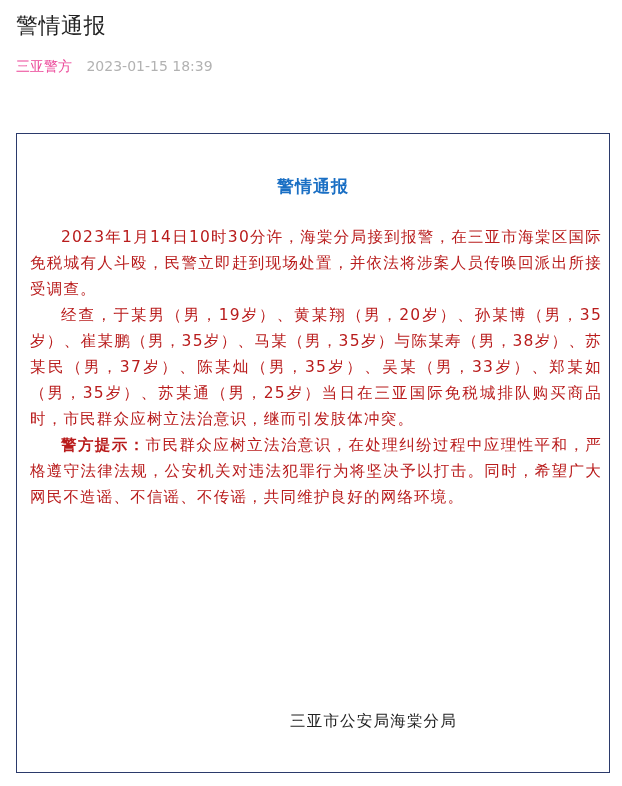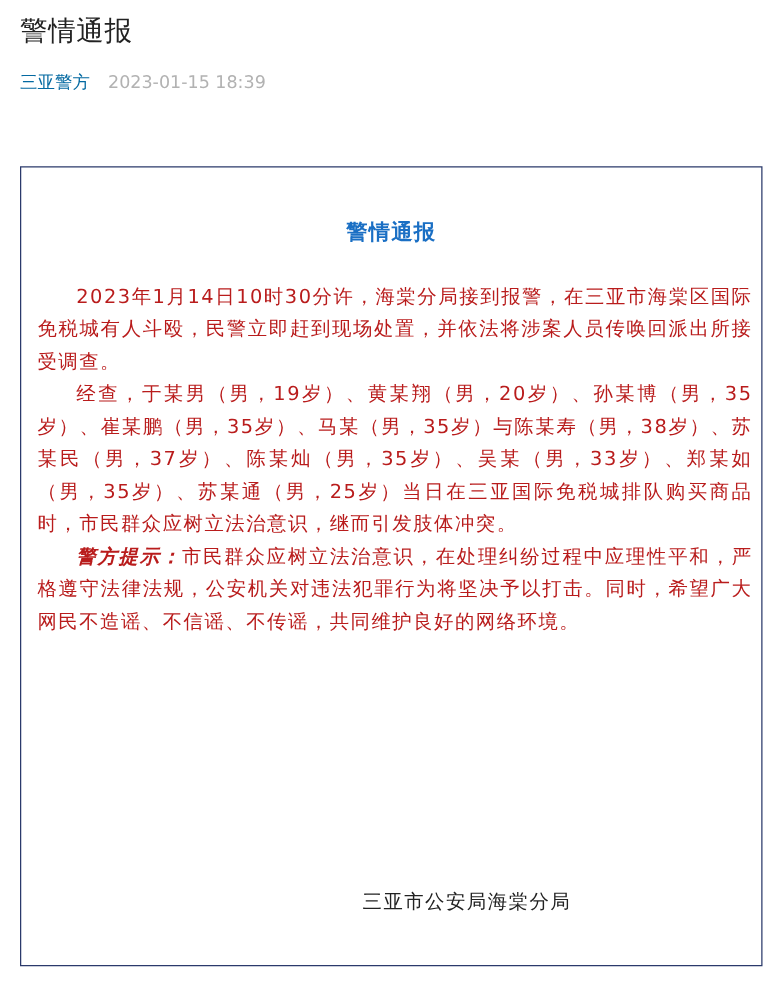--- a/index.html
+++ b/index.html
@@ -10,39 +10,39 @@
     }
     .article-title {
       position: absolute; left: 16px; top: 10px;
       font-size: 22px; line-height: 32px; color: #222222; font-weight: normal;
       margin: 0; letter-spacing: 0.5px;
     }
     .meta {
       position: absolute; left: 16px; top: 56px;
       font-size: 14px; line-height: 20px;
     }
-    .meta .author { color: #0369a1; margin-right: 10px; }
+    .meta .author { color: #ec4899; margin-right: 10px; }
     .meta .time { color: #b2b2b2; text-align: center; }
     .notice-box {
       position: absolute; left: 16px; top: 133px;
       width: 594px; height: 640px;
       border: 1.5px solid #2b3a6b; box-sizing: border-box;
     }
     .notice-title {
       position: absolute; left: 0; right: 0; top: 40px;
       text-align: center; font-size: 17px; font-weight: bold;
       color: #1a6fc4; letter-spacing: 1px; line-height: 24px;
     }
     .body-text {
       position: absolute; left: 13px; top: 90px; width: 572px;
       font-size: 15.5px; line-height: 26px; color: #b91c1c;
       letter-spacing: 1.2px; text-align: justify;
     }
     .body-text p { margin: 0; text-indent: 2em; }
-    .body-text .bold { font-weight: bold; font-style: italic; }
+    .body-text .bold { font-weight: bold; }
     .signature {
       position: absolute; left: 0; top: 574px; width: 440px;
       text-align: right; font-size: 15.5px; line-height: 26px;
       letter-spacing: 1.2px; color: #222222;
     }
     .signature div { margin: 0; }
   </style>
 </head>
 <body>
 

